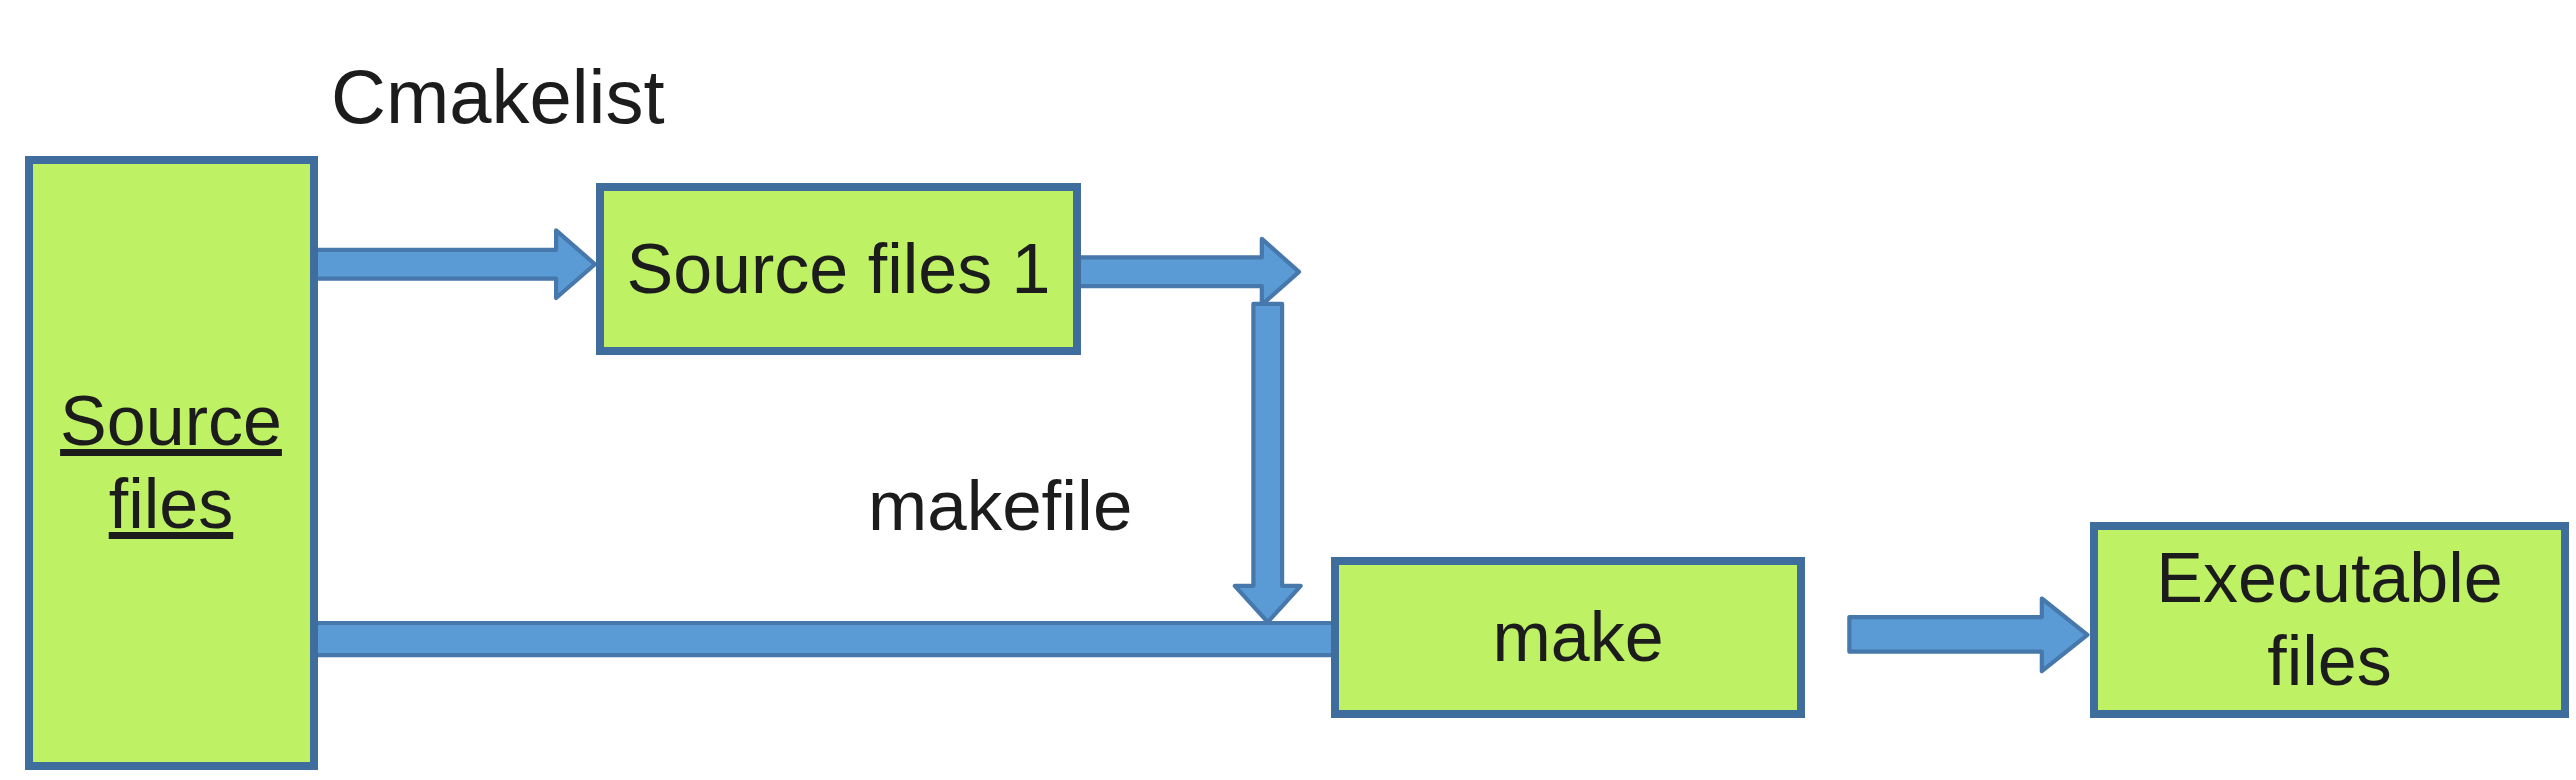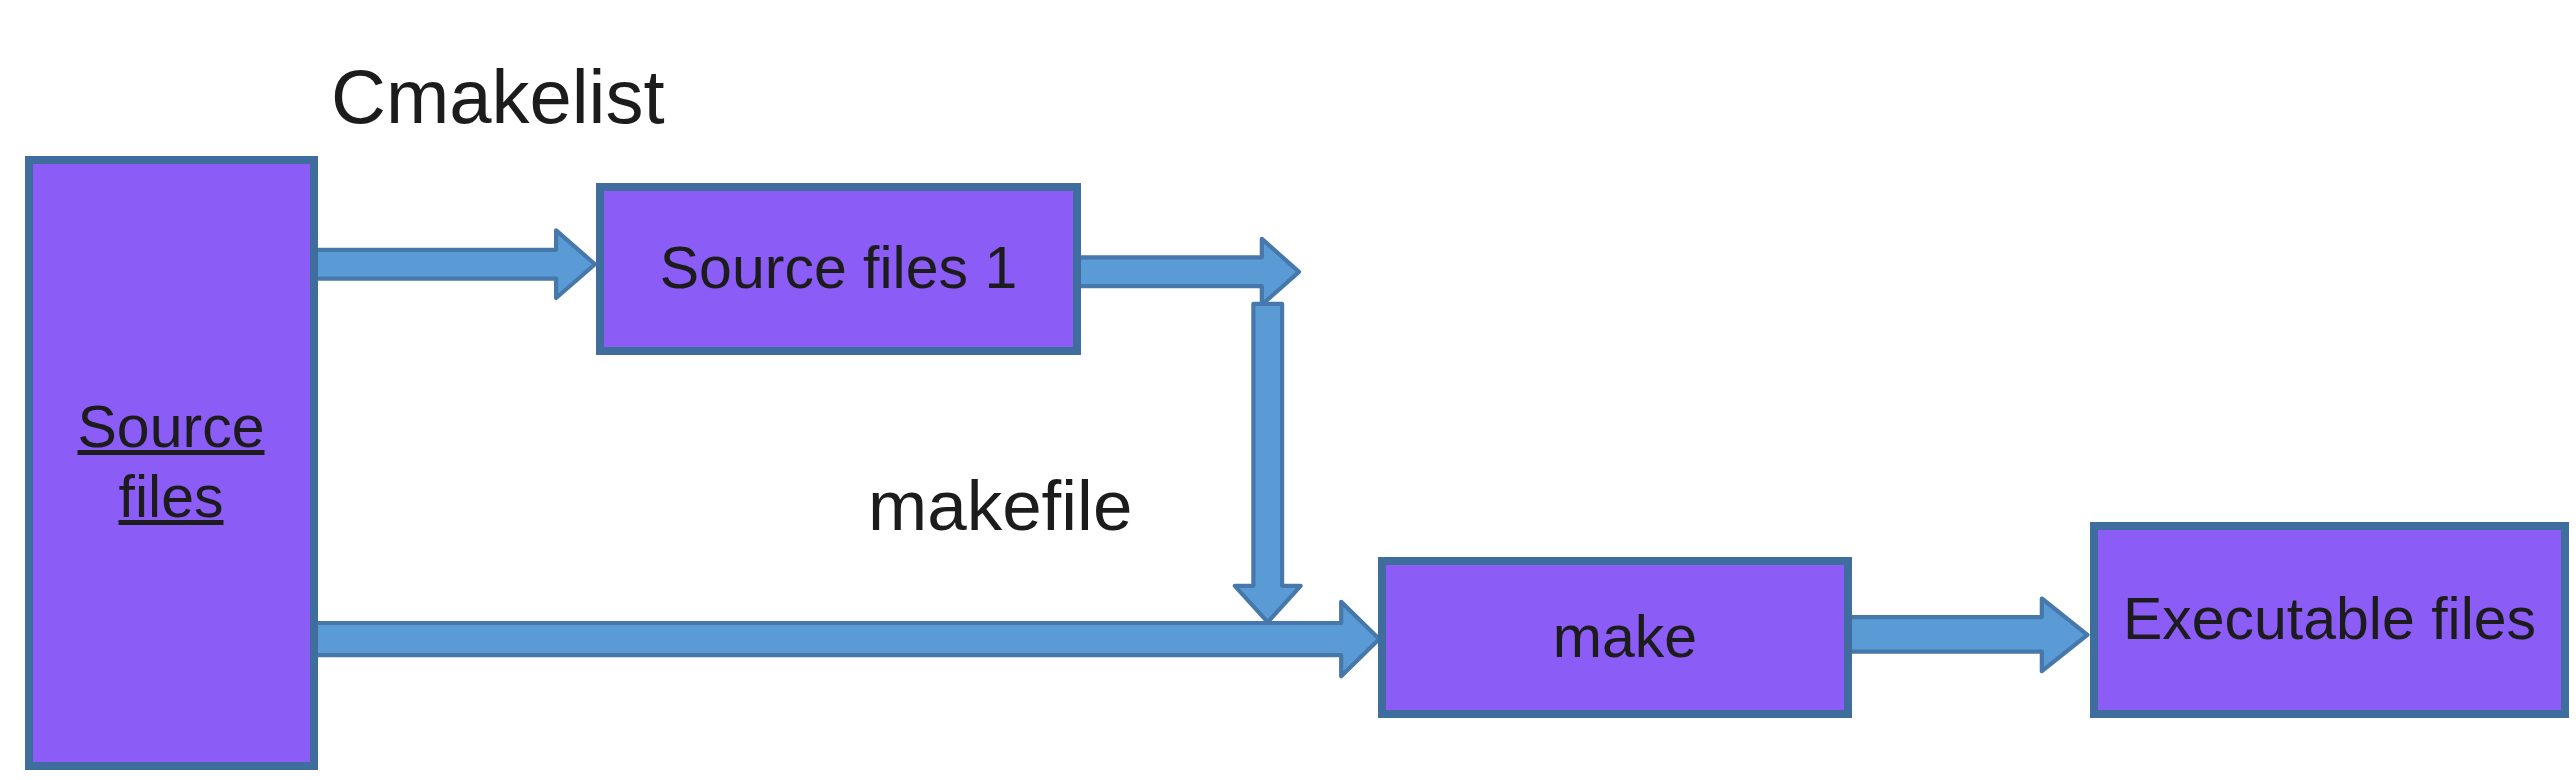--- a/index.html
+++ b/index.html
@@ -14,34 +14,34 @@
   #arrows polygon{
     fill:#5b9bd5;
     stroke:#4678ac;
     stroke-width:5;
     stroke-linejoin:round;
   }
   .node{
     position:absolute;
     box-sizing:border-box;
     border:8.4px solid #3e6d9e;
-    background:#8b5cf6;
+    background:#bef264;
     display:flex;
     align-items:center;
     justify-content:center;
     text-align:center;
     color:#1c1c1c;
-    font-size:59px;
+    font-size:70px;
     line-height:1.18;
   }
   .node .lbl{display:block;}
   .nowrap{white-space:nowrap;}
   #node-source-files{left:24.5px;top:156px;width:293px;height:614px;text-decoration:underline;}
   #node-source-files-1{left:596px;top:183px;width:485px;height:172px;}
-  #node-make{left:1378px;top:557px;width:474px;height:161px;padding-left:20px;}
+  #node-make{left:1331px;top:557px;width:474px;height:161px;padding-left:20px;}
   #node-executable-files{left:2090px;top:522px;width:479px;height:196px;}
   .float-label{
     position:absolute;
     color:#1c1c1c;
     line-height:1;
     white-space:nowrap;
   }
   #label-cmakelist{left:331px;top:18.6px;font-size:76px;margin-top:40px;}
   #label-makefile{left:868px;top:470px;font-size:71px;}
 </style>

